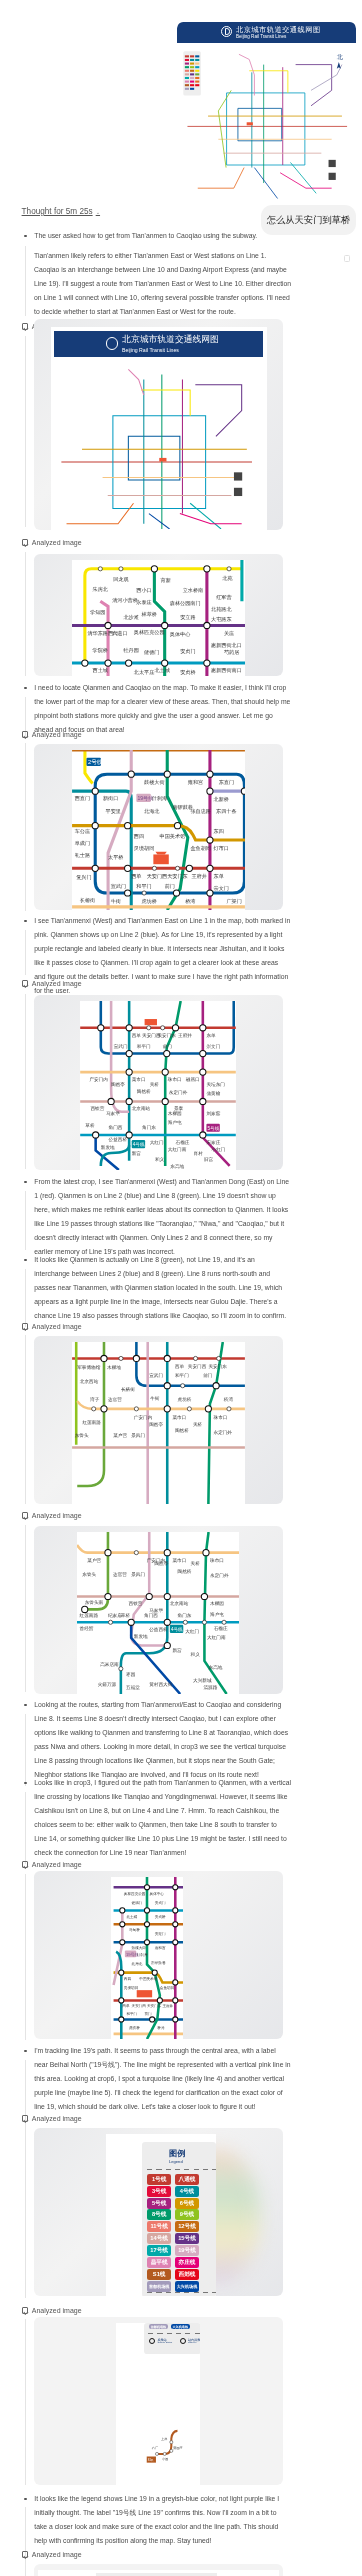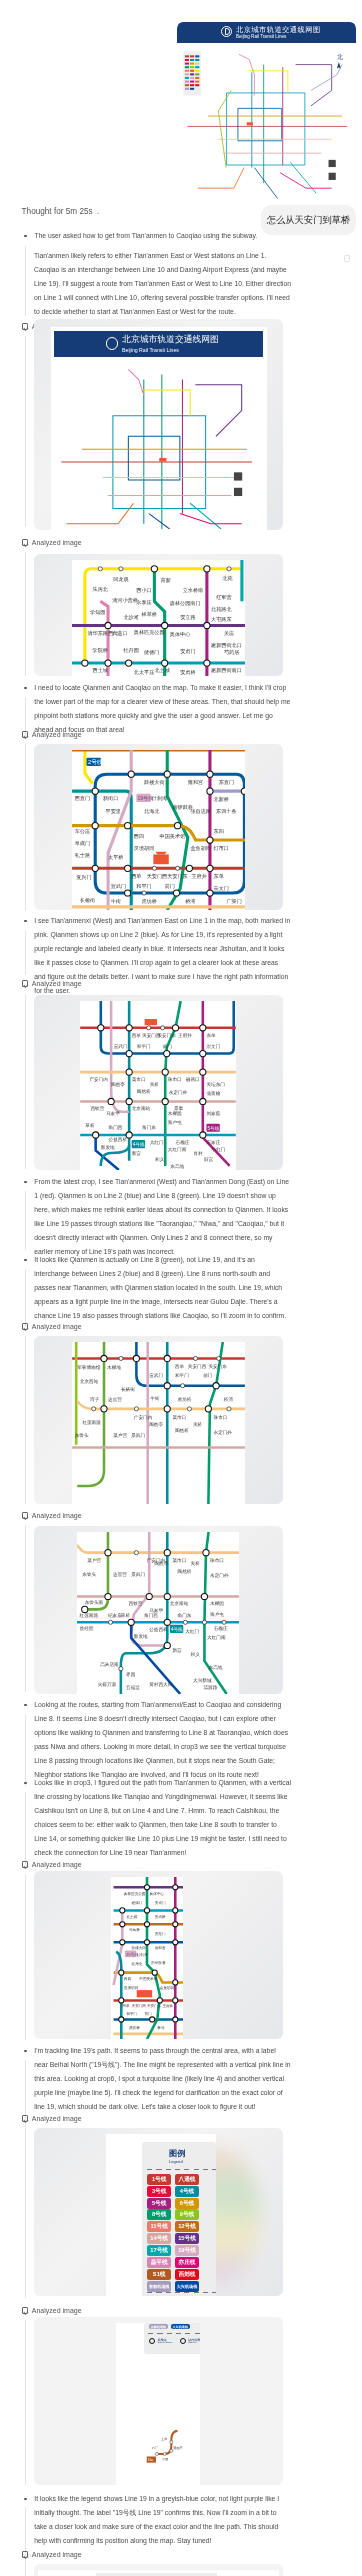--- a/index.html
+++ b/index.html
@@ -19,21 +19,21 @@
   .map-body { position: absolute; left: 0; top: 23px; width: 179px; height: 155px; background: #fff; }
 
   .user-bubble {
     position: absolute; left: 261px; top: 205px; width: 95px; height: 30px;
     background: #f2f2f2; border-radius: 11.3px; display: flex; align-items: center; justify-content: center;
     font-size: 9.3px; color: #222;
   }
   .copy-icon { position: absolute; left: 344px; top: 255px; width: 6.2px; height: 7.2px; border: 0.8px solid #e0e0e0; border-radius: 1.5px; }
 
   
-  .thought-header { position: absolute; left: 21.6px; top: 207px; font-size: 8.2px; color: #555; display: flex; align-items: center; gap: 3.1px; cursor: pointer; }
+  .thought-header { position: absolute; left: 21.6px; top: 207px; font-size: 8.2px; color: #555; display: flex; align-items: center; gap: 3.1px; cursor: pointer; text-decoration: underline; }
   .thought-header .chev { font-size: 5.2px; color: #777; }
   .bullet-item { position: absolute; left: 23px; width: 268px; font-size: 6.8px; line-height: 14px; color: #4a4a4a; }
   .bullet-item .dot { position: absolute; left: 1px; top: 5.7px; width: 2.6px; height: 2.6px; border-radius: 50%; background: #555; }
   .bullet-item .txt { padding-left: 11.3px; }
   .para { position: absolute; left: 34px; width: 258px; font-size: 6.8px; line-height: 14px; color: #4a4a4a; }
   .vline { position: absolute; left: 25px; width: 0.5px; background: #e4e4e4; }
 
   .analyzed { position: absolute; left: 22px; font-size: 7px; color: #555; display: flex; align-items: center; gap: 4.1px; }
   .analyzed .aicon { width: 5.7px; height: 6.2px; border: 0.6px solid #666; border-radius: 1px; position: relative; }
   .analyzed .aicon::after { content: ""; position: absolute; left: 1px; top: 2.1px; width: 2.6px; height: 2.1px; border-left: 0.6px solid #666; border-bottom: 0.6px solid #666; transform: rotate(-35deg); }

